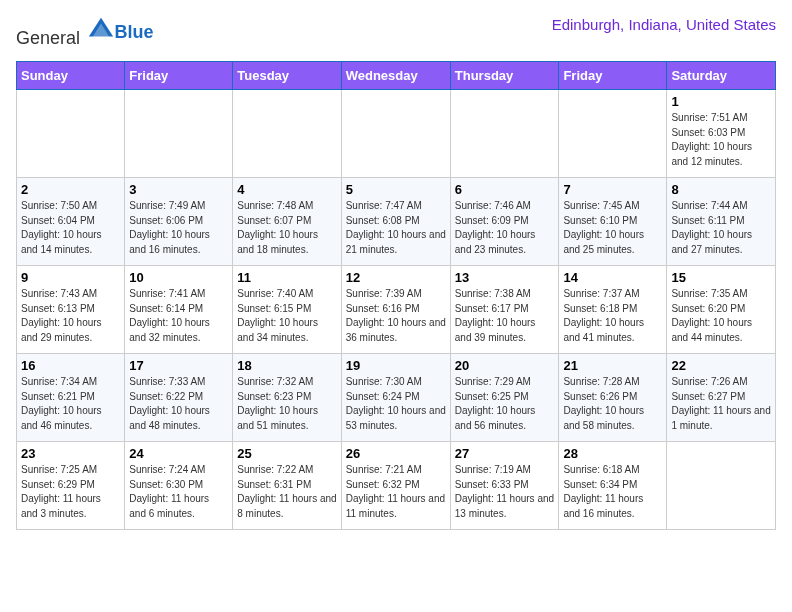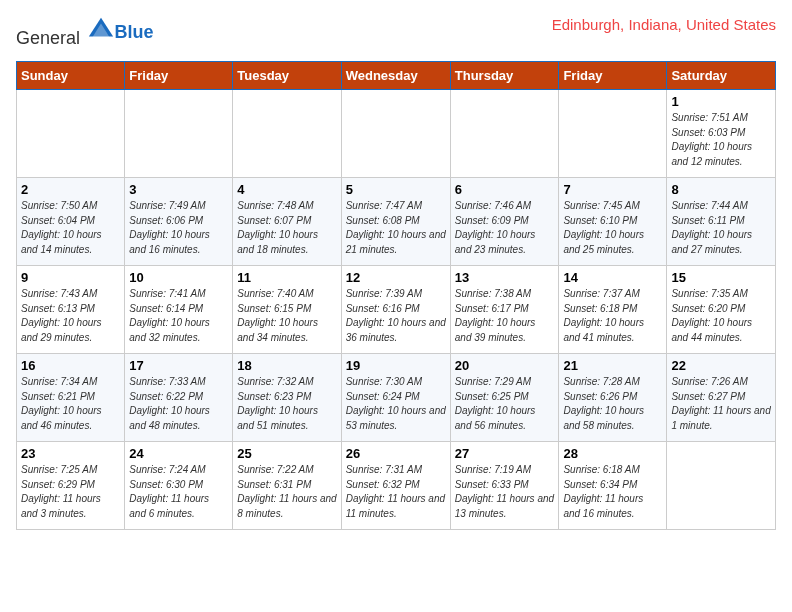--- a/index.html
+++ b/index.html
@@ -39,29 +39,29 @@
       text-align: right;
     }
     .main-title {
       font-size: 36px;
       font-weight: bold;
       color: #333;
       line-height: 1.1;
     }
     .subtitle {
       font-size: 15px;
-      color: #ef4444;
+      color: #6d28d9;
     }
     table {
       width: 100%;
       border-collapse: collapse;
       font-size: 11px;
     }
     thead tr th {
-      background-color: #c2410c;
+      background-color: #8b5cf6;
       color: #fff;
       padding: 6px 4px;
       text-align: left;
       font-size: 13px;
       font-weight: bold;
       border: 1px solid #1a6bbf;
     }
     tbody tr td {
       border: 1px solid #ccc;
       padding: 4px 4px;
@@ -77,21 +77,20 @@
     .day-num {
       font-weight: bold;
       font-size: 13px;
       display: block;
       margin-bottom: 2px;
     }
     .day-info {
       font-size: 10px;
       color: #333;
       line-height: 1.45;
-      font-style: italic;
     }
     .empty-cell {
       background: #fff !important;
     }
   </style>
 </head>
 <body>
 
 <div class="header-area">
   <div class="logo">
@@ -309,21 +308,21 @@
         </td>
         <td>
           <span class="day-num">25</span>
           <div class="day-info">Sunrise: 7:22 AM
 Sunset: 6:31 PM
 Daylight: 11 hours
 and 8 minutes.</div>
         </td>
         <td>
           <span class="day-num">26</span>
-          <div class="day-info">Sunrise: 7:31 AM
+          <div class="day-info">Sunrise: 7:21 AM
 Sunset: 6:32 PM
 Daylight: 11 hours
 and 11 minutes.</div>
         </td>
         <td>
           <span class="day-num">27</span>
           <div class="day-info">Sunrise: 7:19 AM
 Sunset: 6:33 PM
 Daylight: 11 hours
 and 13 minutes.</div>

